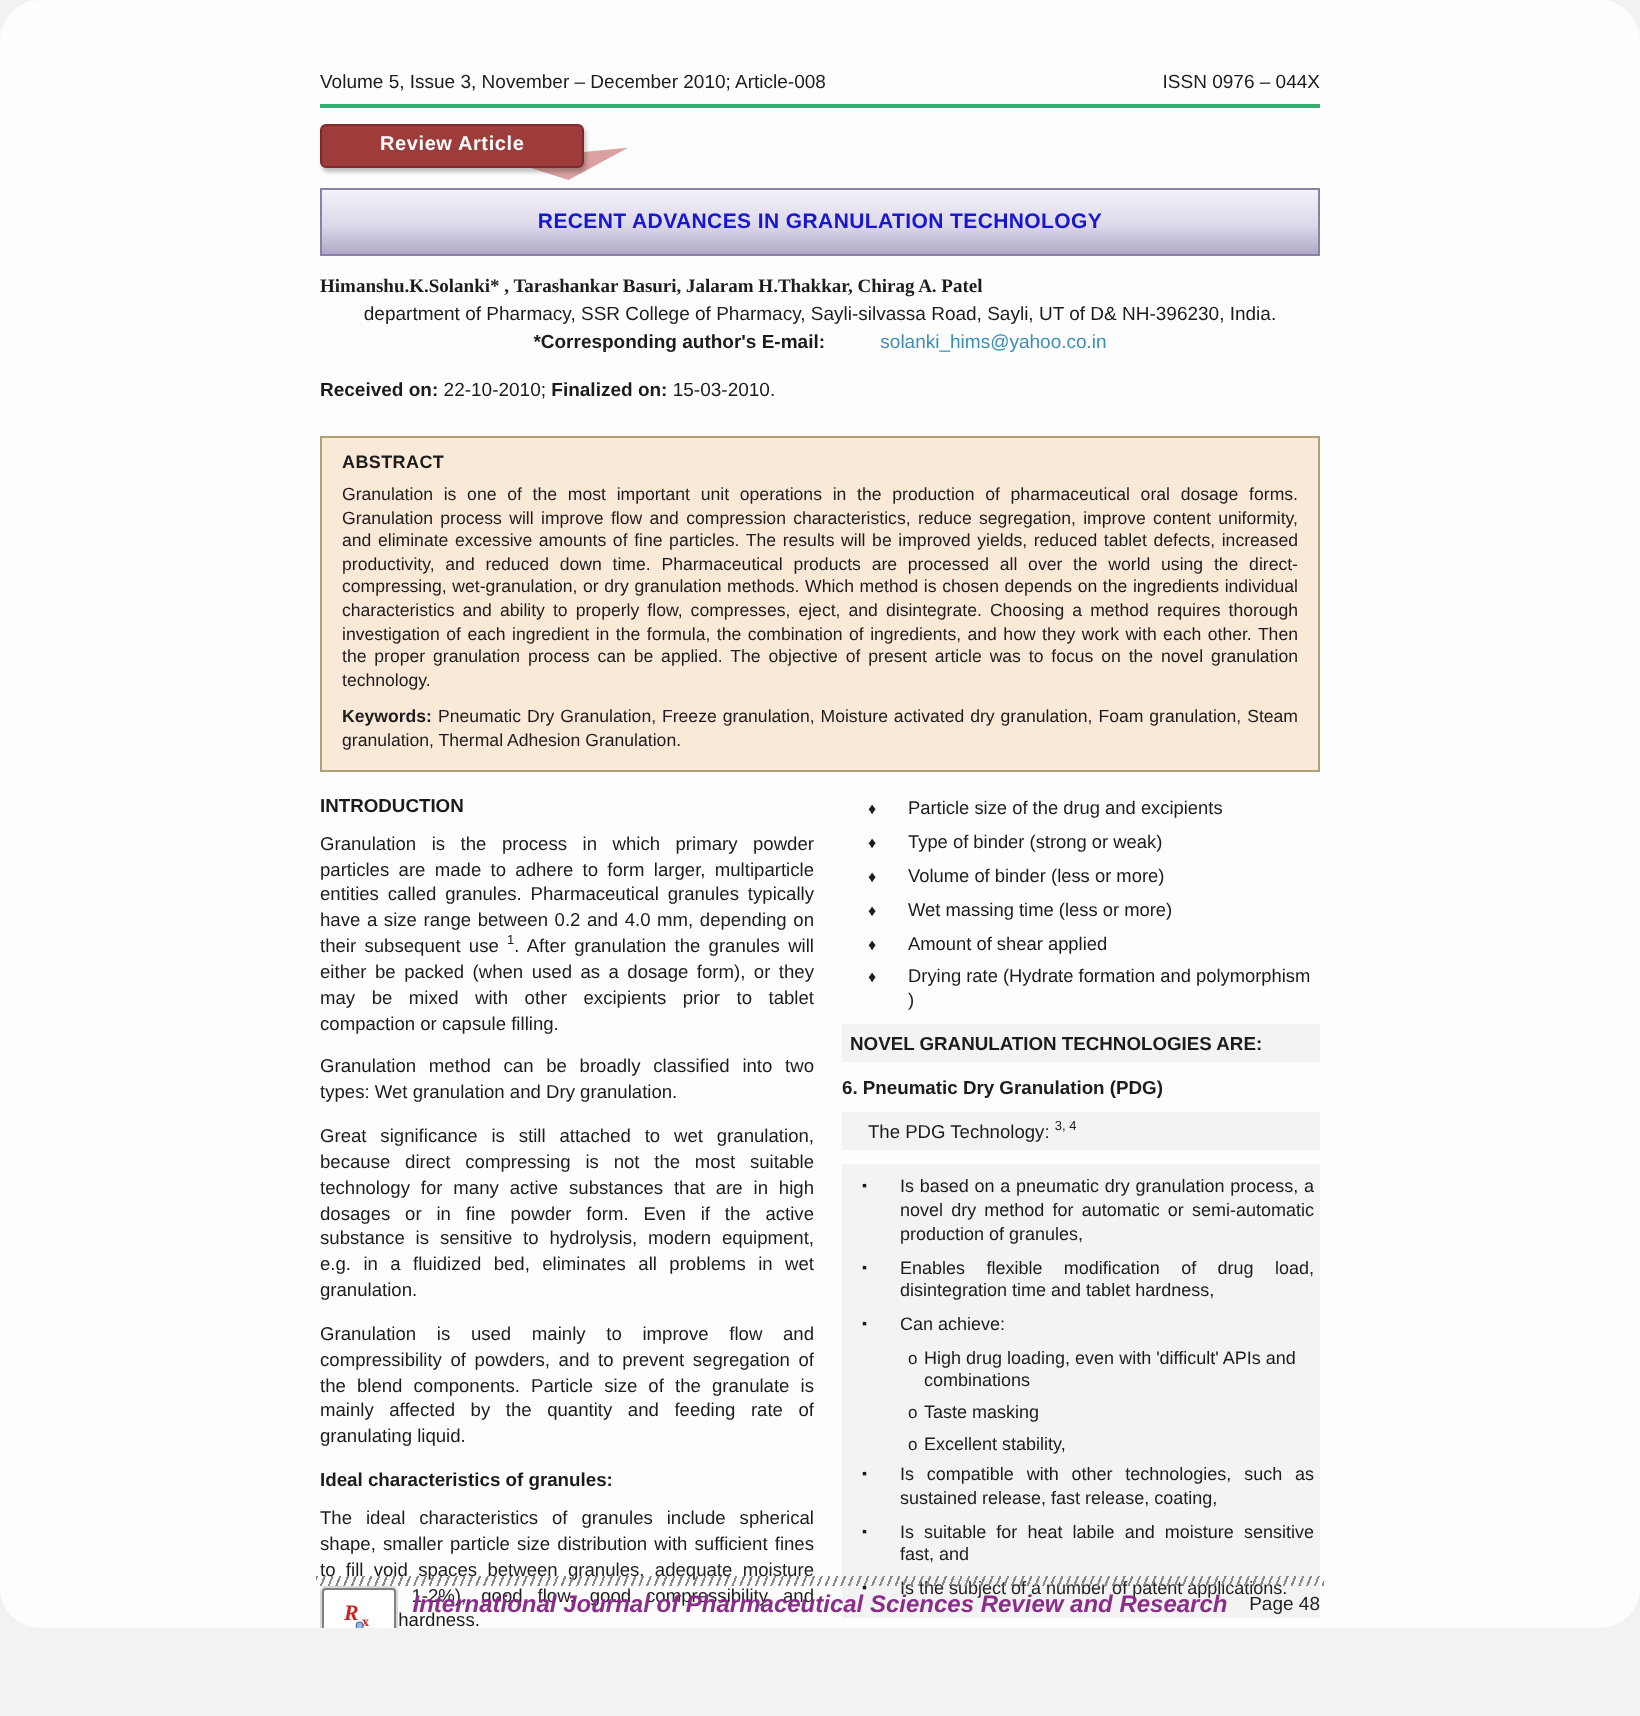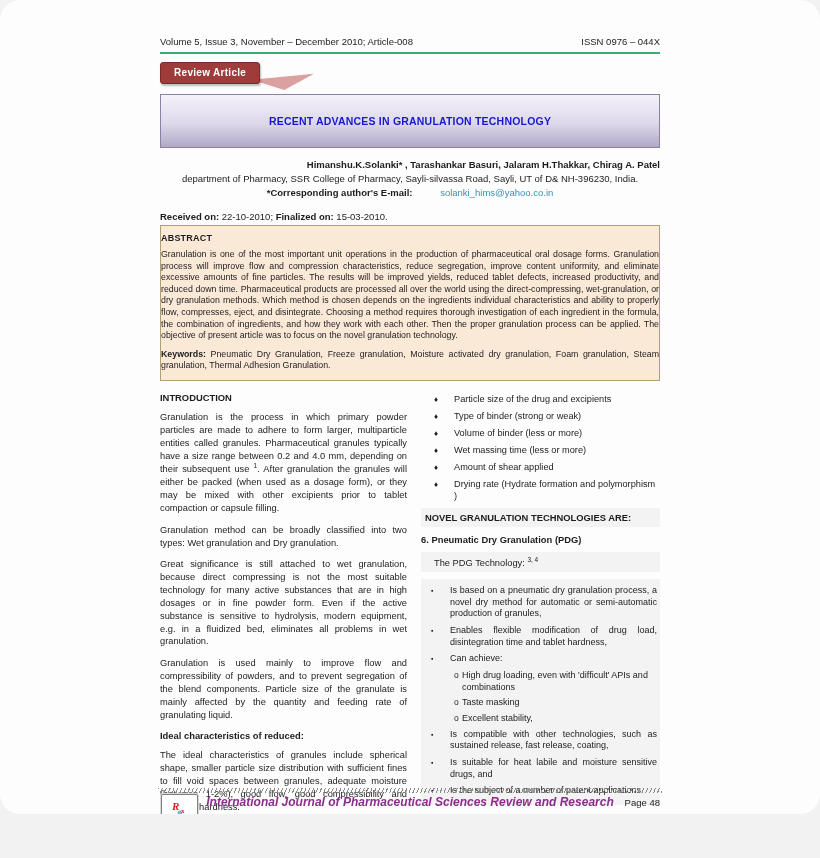--- a/index.html
+++ b/index.html
@@ -14,46 +14,46 @@
 
   .top-row {
     display:flex; justify-content:space-between; align-items:flex-end;
     font-size:9.5px; padding-bottom:5px; border-bottom:2px solid #3aae72;
   }
 
   .badge-row { position:relative; height:26px; margin-top:8px; }
   .badge {
     position:absolute; left:0; top:0; z-index:2;
     background:#9e3b3b; color:#ffffff; font-weight:bold; font-size:10px;
-    padding:4px 13px 5px; border-radius:3px; border:1px solid #7e2a2a;
+    padding:4px 29px 5px; border-radius:3px; border:1px solid #7e2a2a;
     box-shadow:1px 2px 2px rgba(0,0,0,0.25); letter-spacing:0.3px;
   }
   .ribbon {
     position:absolute; left:92px; top:11px; z-index:1;
     width:62px; height:17px; background:#dba0a0;
     clip-path:polygon(0 40%, 100% 5%, 52% 100%);
   }
 
   .title-banner {
     margin-top:6px; border:1px solid #8a80a8;
     background:linear-gradient(180deg,#f4f2fa 0%,#ddd8ea 55%,#b1a9c7 100%);
-    text-align:center; padding:20px 4px; font-weight:bold; font-size:10.5px;
+    text-align:center; padding:10px 4px; font-weight:bold; font-size:10.5px;
     color:#1717cf; letter-spacing:0.2px;
   }
 
-  .authors { margin-top:11px; text-align:right; font-size:9.5px; font-weight:bold; }
+  .authors { margin-top:11px; text-align:left; font-size:9.5px; font-weight:bold;font-family:Liberation Serif, serif; }
   .affiliation { margin-top:3px; text-align:center; font-size:9.5px; }
   .corr { margin-top:3px; text-align:center; font-size:9.5px; }
   .email { color:#3b8fb5; cursor:pointer;margin-left:25px; }
 
   .received { margin-top:13px; font-size:9.5px; }
 
   .abstract {
-    margin-top:3px; background:#fbe9d8; border:1px solid #b09f72;
-    padding:7px 0 8px; font-size:8.8px;
+    margin-top:17px; background:#fbe9d8; border:1px solid #b09f72;
+    padding:7px 10px 8px; font-size:8.8px;
   }
   .abs-h { font-weight:bold; font-size:9px; margin-bottom:6px; letter-spacing:0.2px; }
   .abstract p { margin:0; text-align:justify; line-height:1.32; }
   .abstract .kw { margin-top:7px; }
 
   .cols { display:flex; gap:14px; margin-top:11px; }
   .col-left { width:247px; flex:none; }
   .col-right { flex:1; min-width:0; }
 
   .sect { font-size:9.4px; font-weight:bold; margin:0 0 8px; }
@@ -133,21 +133,21 @@
     </div>
 
     <div class="cols">
 
       <div class="col-left">
         <h4 class="sect">INTRODUCTION</h4>
         <p class="body"><span>Granulation is the process in which primary powder particles are made to adhere to form larger, multiparticle entities called granules. Pharmaceutical granules typically have a size range between 0.2 and 4.0 mm, depending on their subsequent use</span> <sup>1</sup><span>. After granulation the granules will either be packed (when used as a dosage form), or they may be mixed with other excipients prior to tablet compaction or capsule filling.</span></p>
         <p class="body">Granulation method can be broadly classified into two types: Wet granulation and Dry granulation.</p>
         <p class="body">Great significance is still attached to wet granulation, because direct compressing is not the most suitable technology for many active substances that are in high dosages or in fine powder form. Even if the active substance is sensitive to hydrolysis, modern equipment, e.g. in a fluidized bed, eliminates all problems in wet granulation.</p>
         <p class="body">Granulation is used mainly to improve flow and compressibility of powders, and to prevent segregation of the blend components. Particle size of the granulate is mainly affected by the quantity and feeding rate of granulating liquid.</p>
-        <h4 class="sect">Ideal characteristics of reduced:</h4>
+        <h4 class="sect">Ideal characteristics of granules:</h4>
         <p class="body">The ideal characteristics of granules include spherical shape, smaller particle size distribution with sufficient fines to fill void spaces between granules, adequate moisture (between 1-2%), good flow, good compressibility and sufficient hardness.</p>
         <p class="body"><span>The effectiveness of granulation depends on the following properties.</span> <sup>2</sup></p>
       </div>
 
       <div class="col-right">
         <div class="d-list">
           <div class="d-item">
               <span class="d-ico">♦</span>
               <span>Particle size of the drug and excipients</span>
             </div>
@@ -201,21 +201,21 @@
           <div class="c-item">
               <span class="c-ico">o</span>
               <span>Excellent stability,</span>
             </div>
           <div class="sq-item">
               <span class="s-ico">▪</span>
               <span>Is compatible with other technologies, such as sustained release, fast release, coating,</span>
             </div>
           <div class="sq-item">
               <span class="s-ico">▪</span>
-              <span>Is suitable for heat labile and moisture sensitive drugs, and</span>
+              <span>Is suitable for heat labile and moisture sensitive fast, and</span>
             </div>
           <div class="sq-item">
               <span class="s-ico">▪</span>
               <span>Is the subject of a number of patent applications.</span>
             </div>
         </div>
 
         <p class="body">The PDG Technology™ produces porous granules with excellent compressibility and flowability characteristics</p>
         <h4 class="sect">Granulate Any API</h4>
         <p class="body">The pneumatic dry granulation process can granulate virtually any pharmaceutical solid dosage ingredient. The</p>

